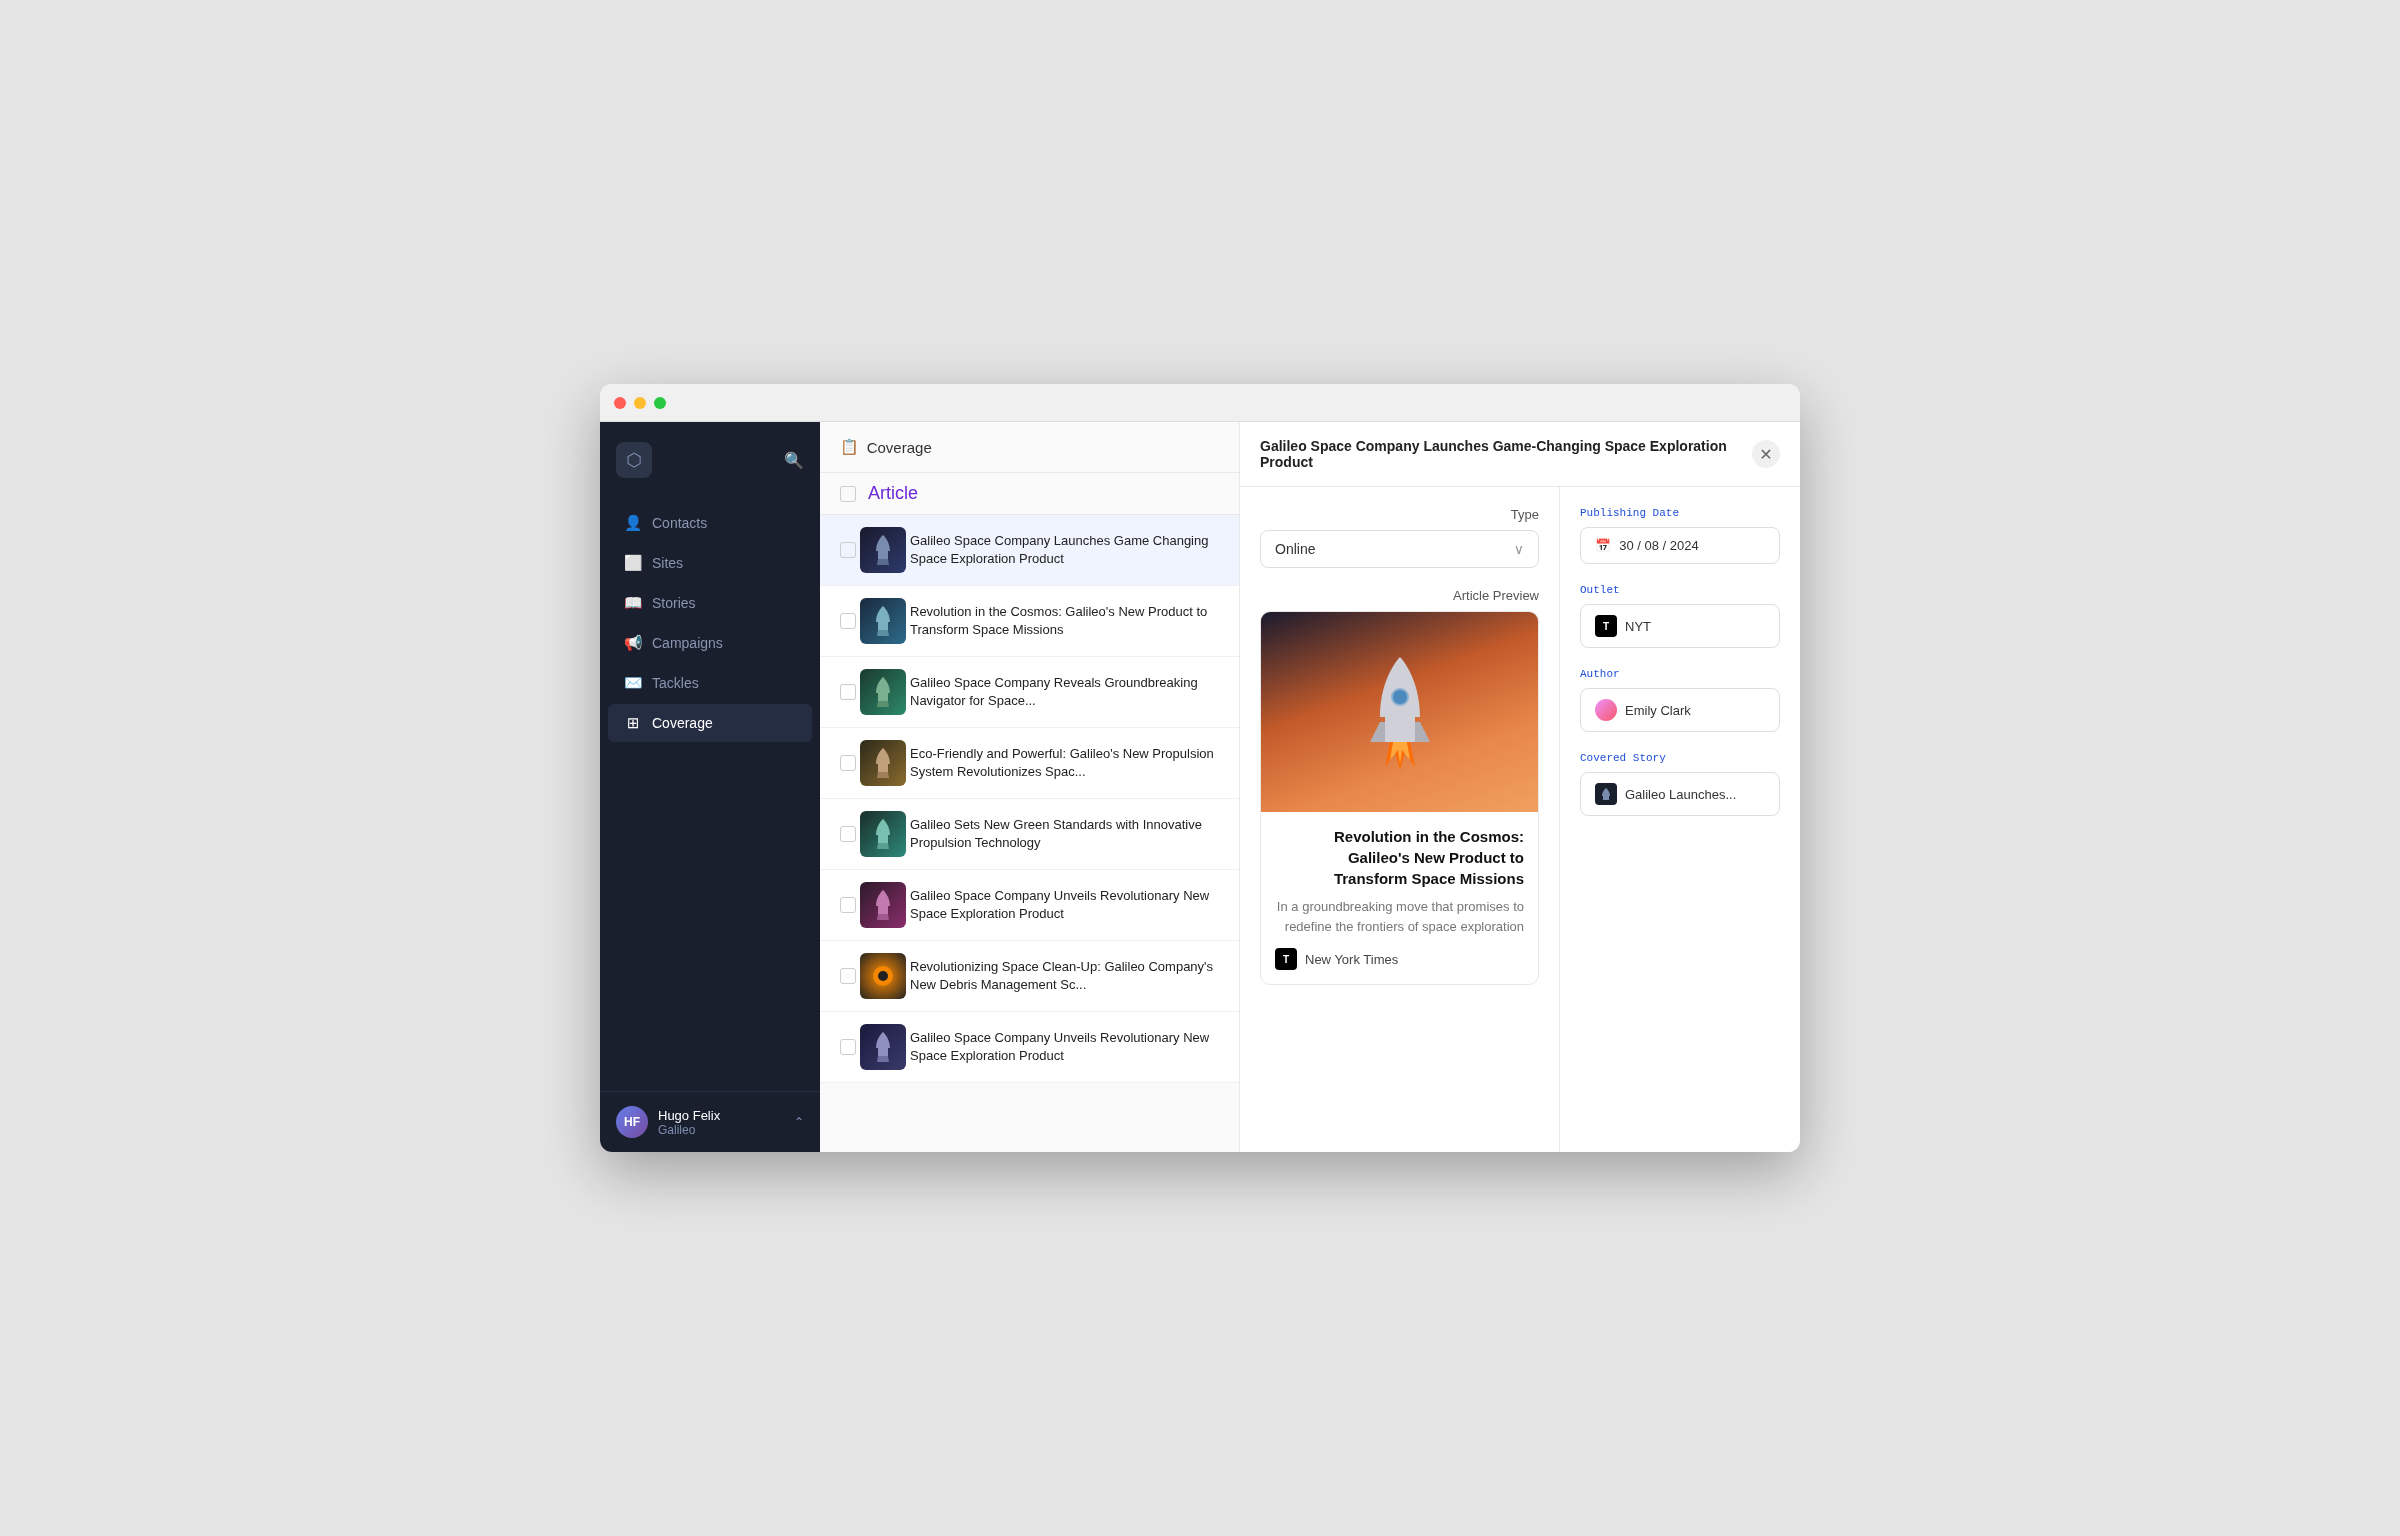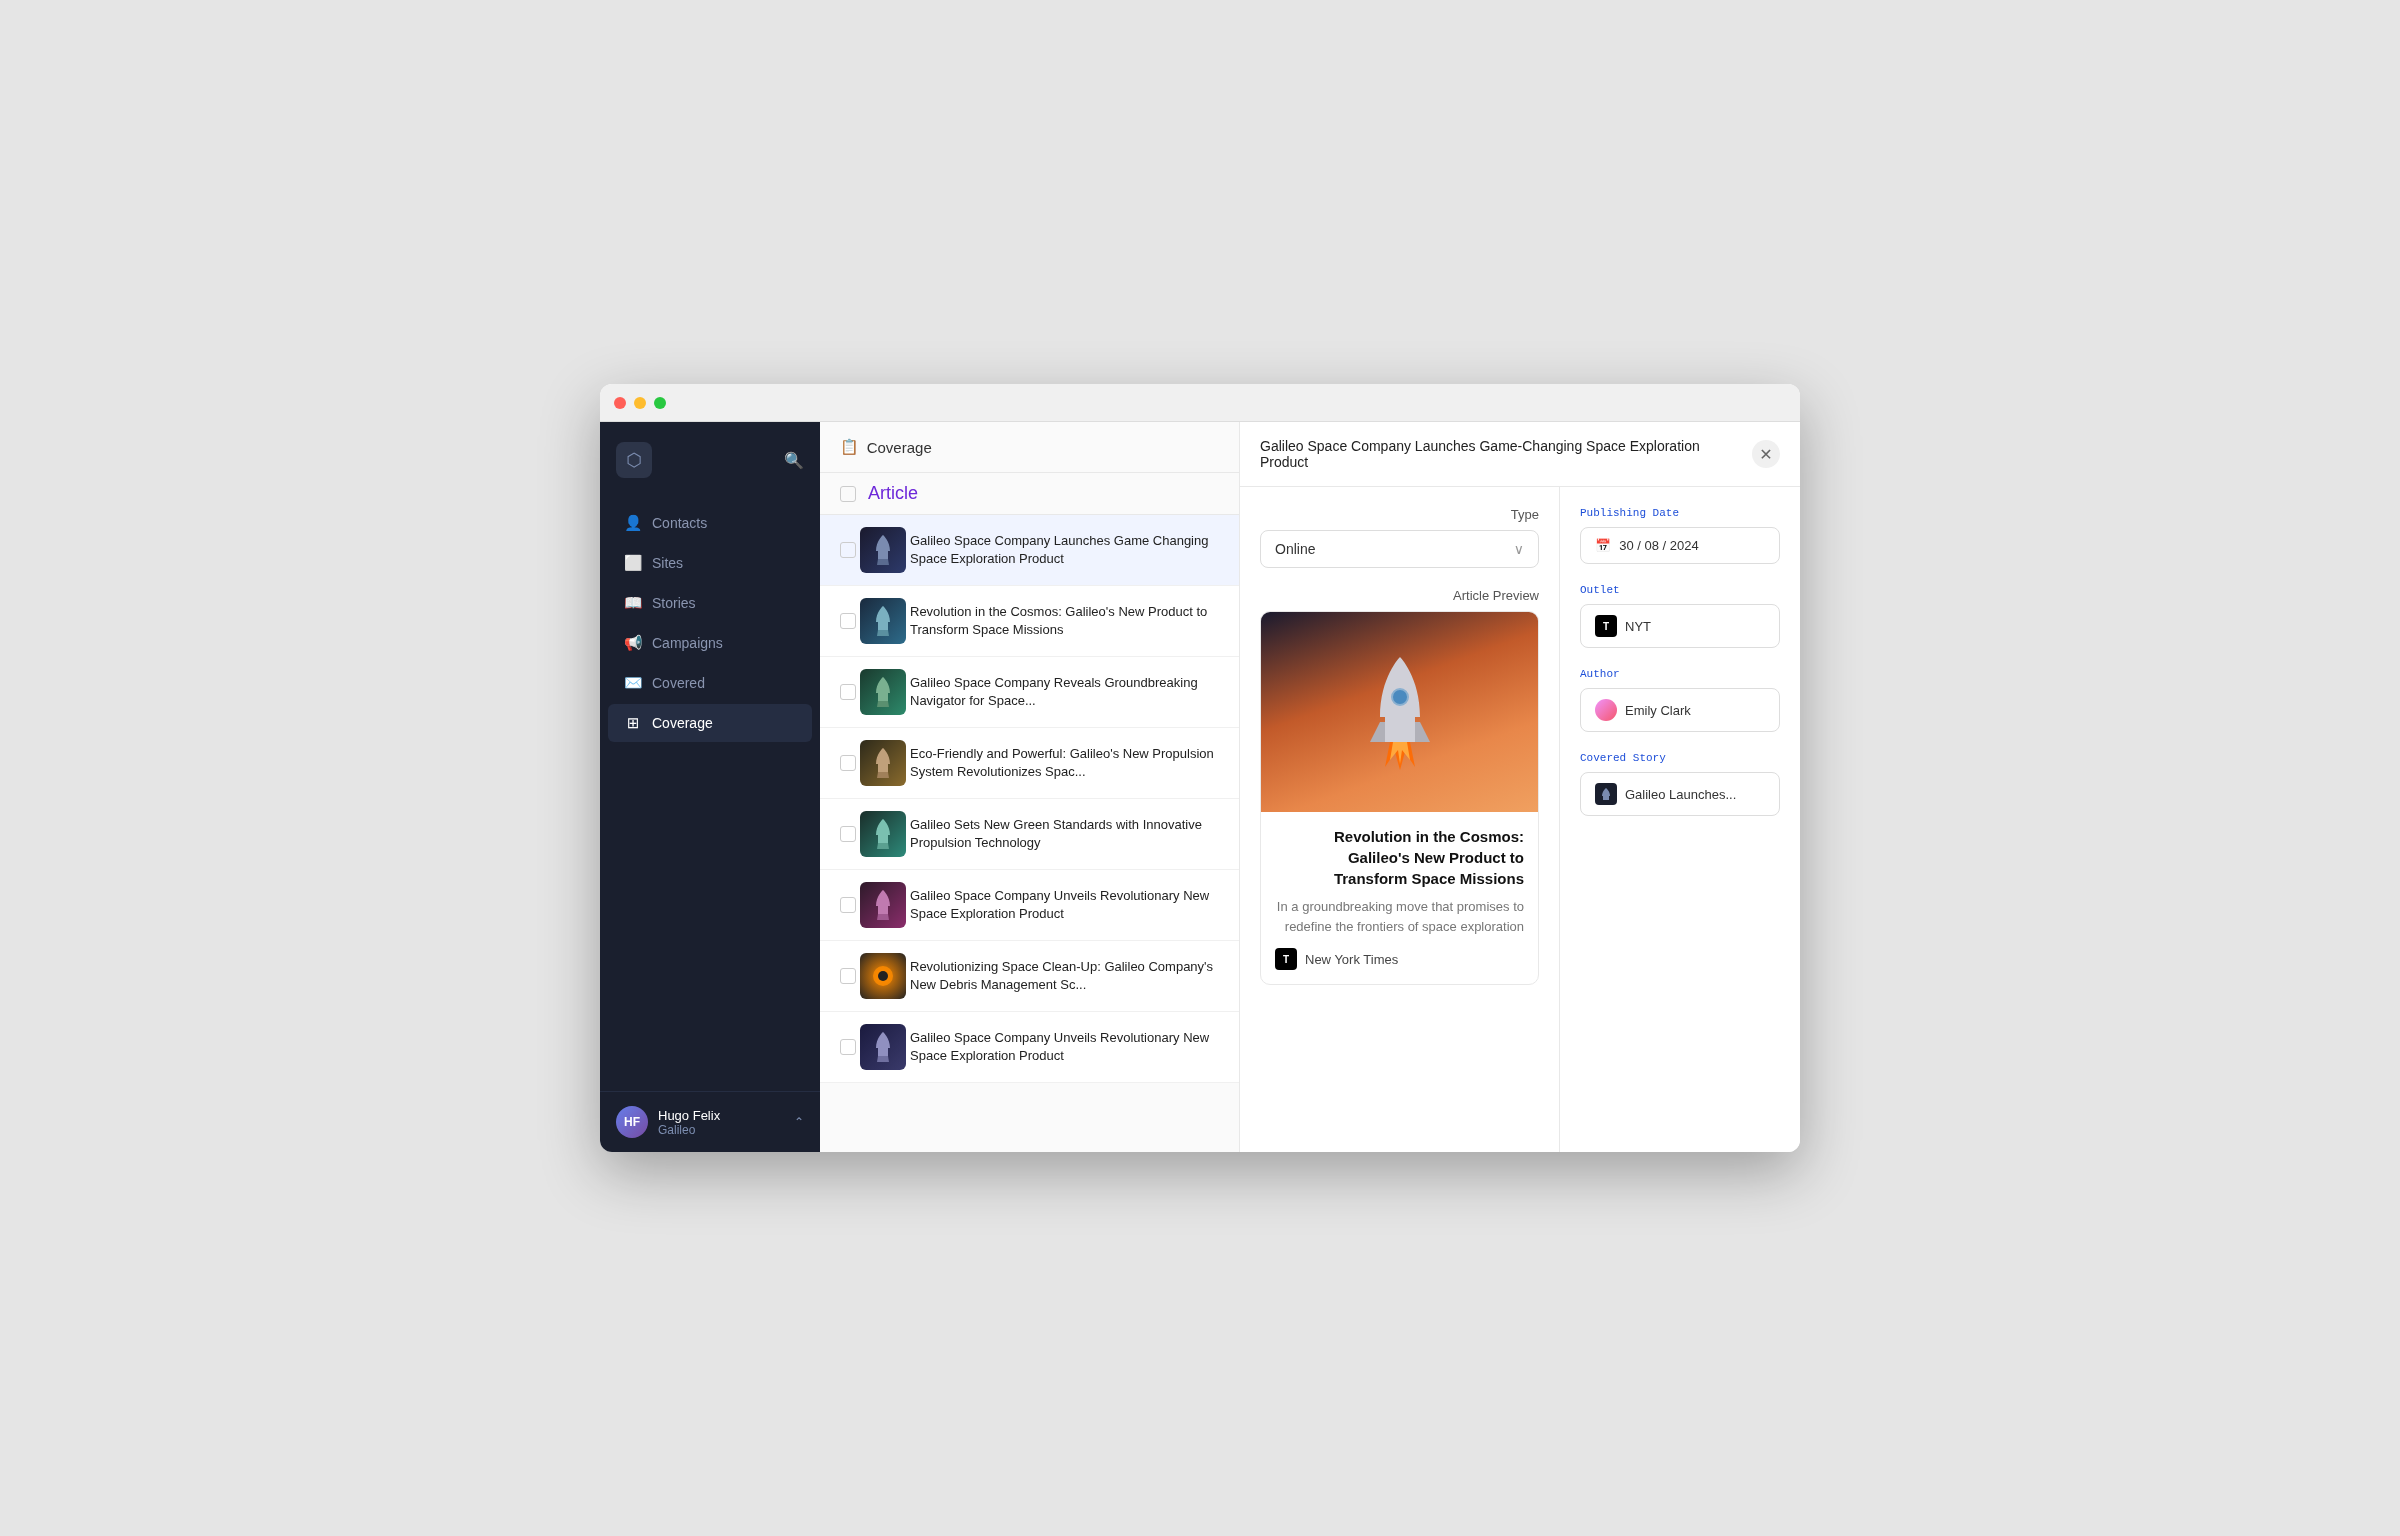--- a/index.html
+++ b/index.html
@@ -180,21 +180,21 @@
     }
     .detail-header {
       padding: 16px 20px;
       border-bottom: 1px solid #e8e8e8;
       display: flex;
       align-items: center;
       justify-content: space-between;
     }
     .detail-title {
       font-size: 14px;
-      font-weight: 400;
+      font-weight: 700;
       color: #222;
       flex: 1;
       margin-right: 16px;
     }
     .close-btn {
       width: 28px; height: 28px;
       border-radius: 50%;
       background: #f0f0f0;
       display: flex; align-items: center; justify-content: center;
       cursor: pointer;
@@ -410,21 +410,21 @@
         <div class="nav-item">
           <span class="nav-icon">📖</span>
           <span>Stories</span>
         </div>
         <div class="nav-item">
           <span class="nav-icon">📢</span>
           <span>Campaigns</span>
         </div>
         <div class="nav-item">
           <span class="nav-icon">✉️</span>
-          <span>Covered</span>
+          <span>Tackles</span>
         </div>
         <div class="nav-item active">
           <span class="nav-icon">⊞</span>
           <span>Coverage</span>
         </div>
       </nav>
 
       <div class="sidebar-user">
         <div class="user-avatar">HF</div>
         <div class="user-info">

